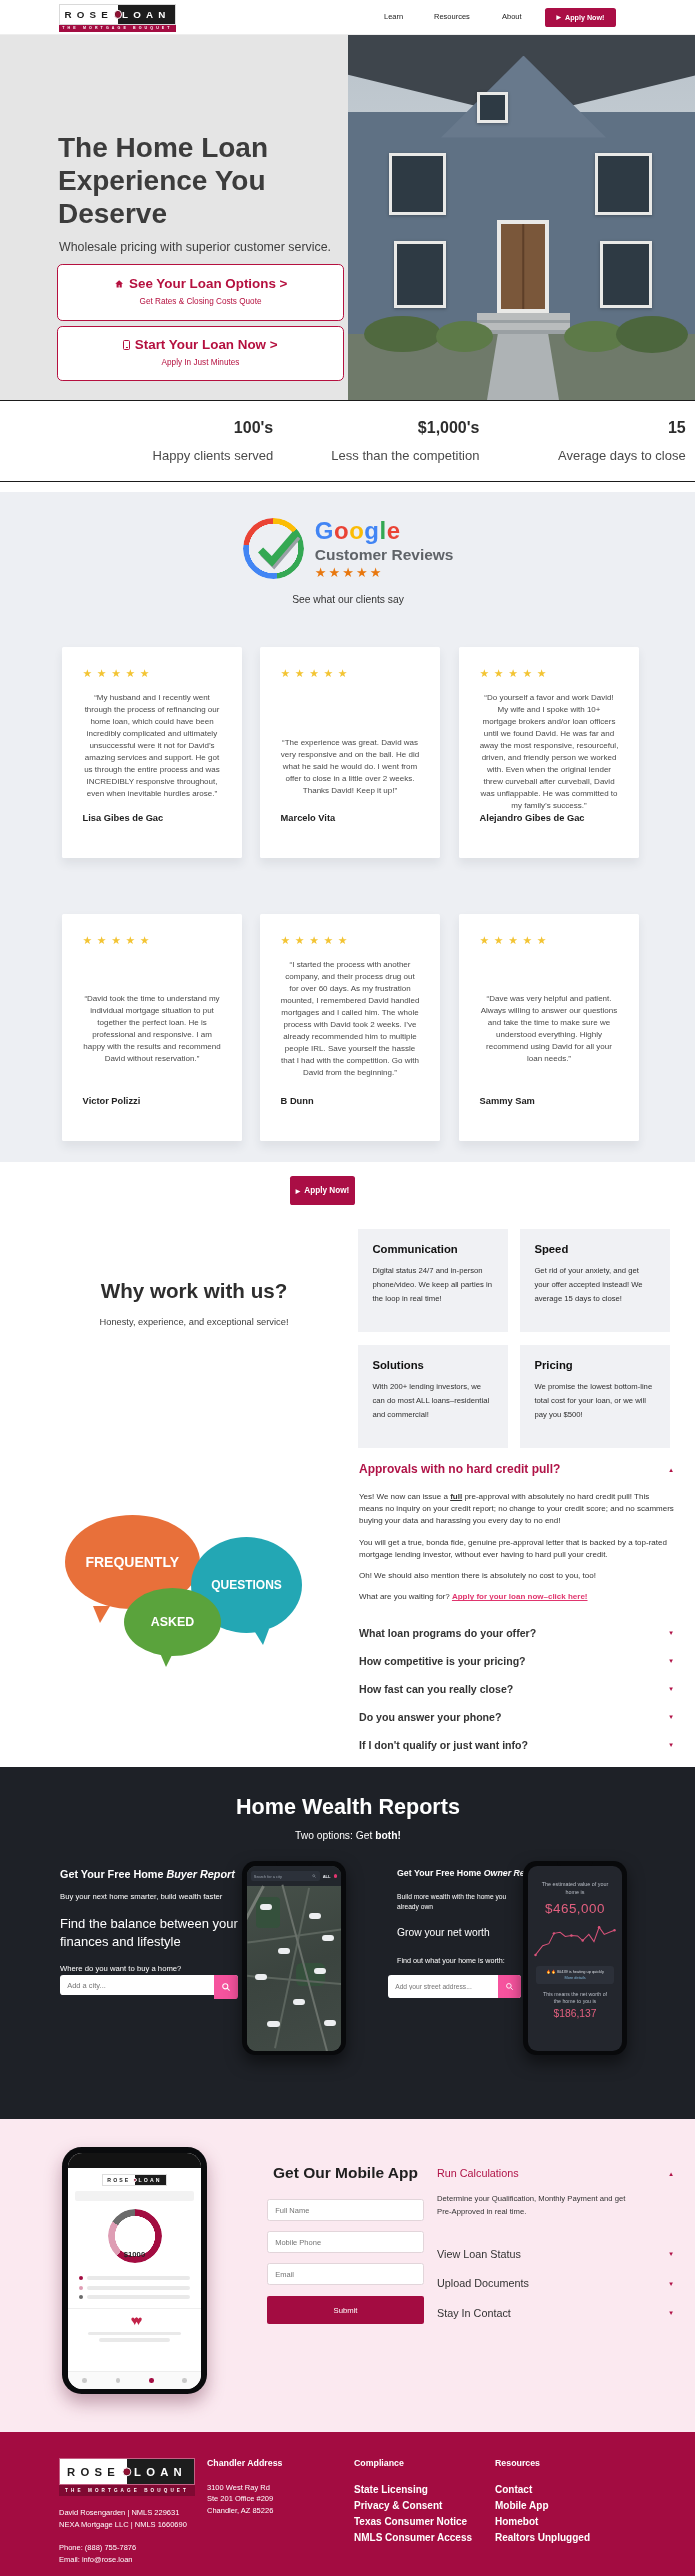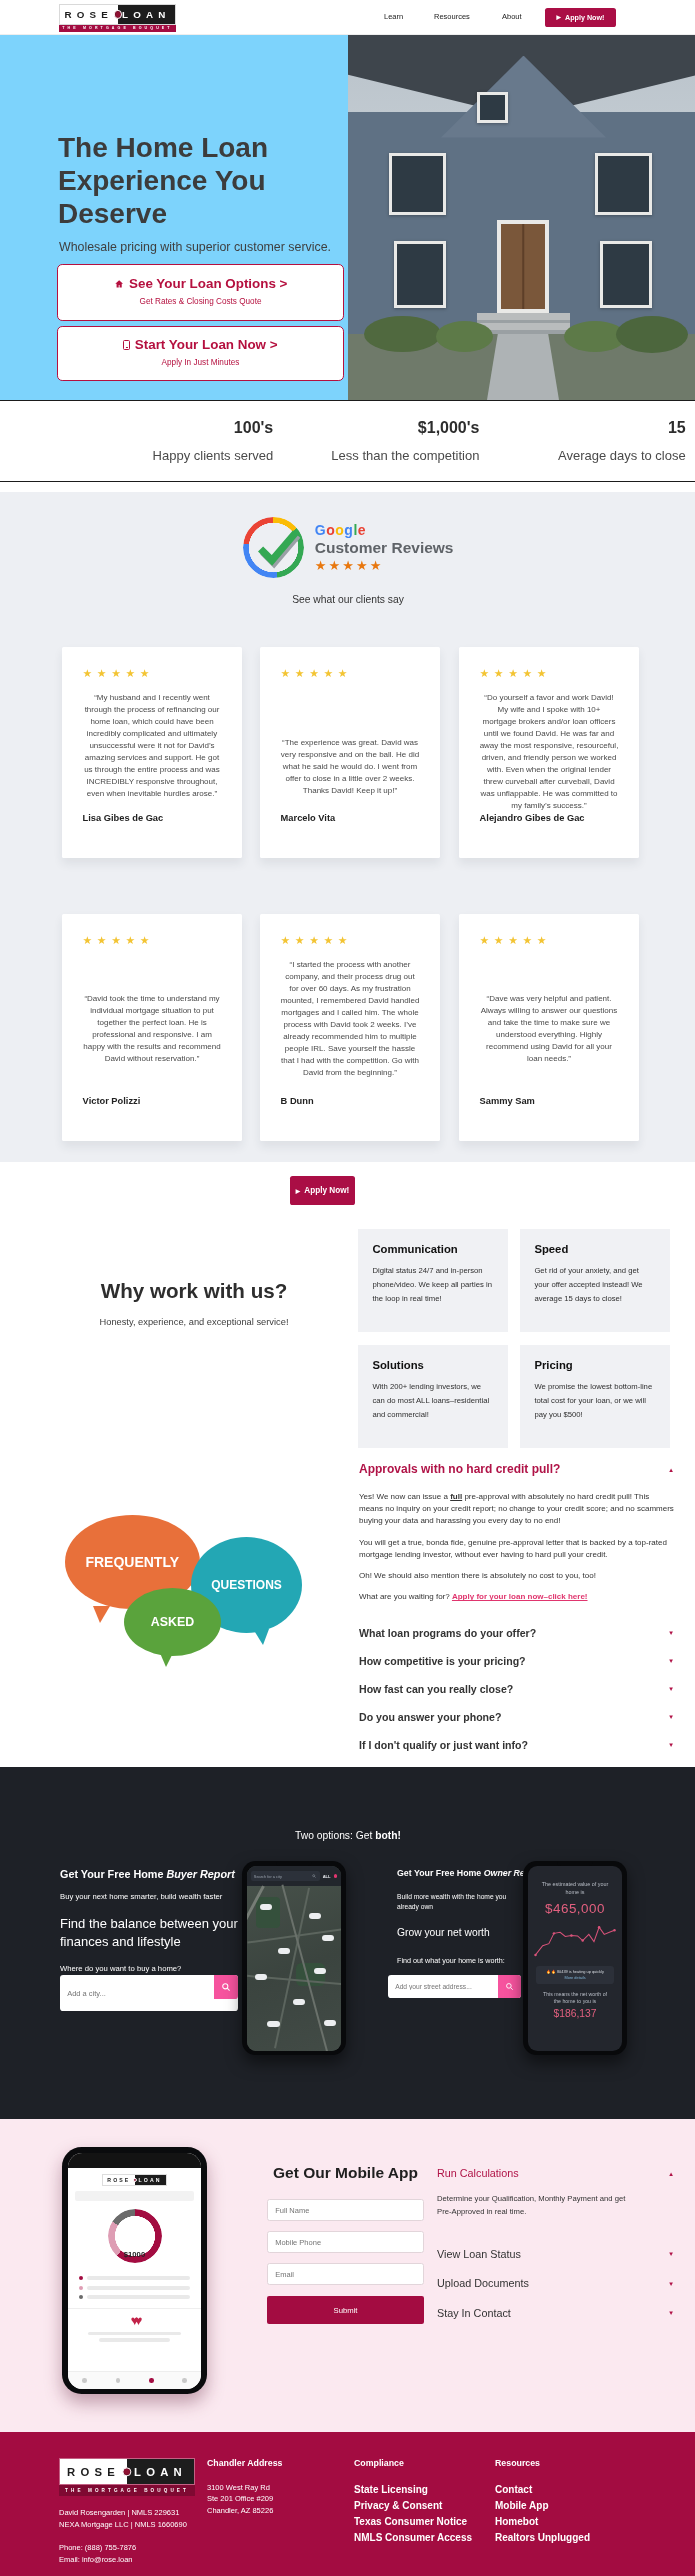--- a/index.html
+++ b/index.html
@@ -15,21 +15,21 @@
   .logo .rhalf { background:#1d1d1d; color:#fff; }
   .logo .dot { position:absolute; left:50%; top:50%; transform:translate(-50%,-50%); border-radius:50%; background:#8e1031; border:1px solid #fff; box-shadow:0 0 0 0.5px #5c0a20 inset; }
   .tagbar { background:#a30c41; color:#fff; text-align:center; letter-spacing:3.1px; font-weight:bold; display:flex; align-items:center; justify-content:center; }
 
   
   header { position:relative; height:35px; background:#fff; border-bottom:0.5px solid #eee; }
   .navlink { position:absolute; top:12.4px; font-size:7.5px; color:#222; cursor:pointer; }
   .btn-apply { position:absolute; background:#aa0e45; color:#fff; font-weight:bold; border:none; border-radius:2.6px; display:flex; align-items:center; justify-content:center; gap:4.1px; cursor:pointer; }
 
   
-  .hero { position:relative; height:365px; background:#7dd3fc; }
+  .hero { position:relative; height:365px; background:#e5e5e5; }
   .hero h1 { position:absolute; left:58px; top:97px; width:294px; font-size:28px; line-height:1.17; color:#3c3c3c; font-weight:bold; }
   .hero .sub { position:absolute; left:59px; top:205px; font-size:12.4px; color:#3f3f3f; }
   .hero-btn { position:absolute; left:57px; width:287px; background:#fff; border:1px solid #b5103f; border-radius:5.2px; text-align:center; cursor:pointer; }
   .hero-btn .t { font-size:13.4px; font-weight:bold; color:#b5103f; display:flex; align-items:center; justify-content:center; gap:5.2px; }
   .hero-btn .s { font-size:8.2px; color:#b5103f; margin-top:6.2px; }
   .phone-ico { display:inline-block; width:6.2px; height:10.3px; border:1px solid #b5103f; border-radius:1.5px; position:relative; }
   .phone-ico::after { content:""; position:absolute; left:50%; bottom:0.5px; transform:translateX(-50%); width:2.1px; height:1px; background:#b5103f; }
 
   
   .house { position:absolute; left:348px; top:0; width:348px; height:365px; overflow:hidden; background:linear-gradient(#b9c2ca,#cdd5da 60%,#c2c9ce); }
@@ -50,21 +50,21 @@
   .stat { flex:1; text-align:right; }
   .stat .v { font-size:16px; font-weight:bold; color:#2d2d2d; }
   .stat .l { font-size:13px; color:#4a4a4a; margin-top:10.3px; }
 
   
   .reviews { position:relative; height:670px; margin-top:10.3px; background:#edeff3; }
   .badge-wrap { position:absolute; top:25px; left:0; width:100%; display:flex; justify-content:center; align-items:center; gap:11.3px; }
   .gring { position:relative; width:61px; height:61px; }
   .gring .ring { position:absolute; inset:0; border-radius:50%; background:conic-gradient(#fbbc05 0 14%, #34a853 14% 48%, #4285f4 48% 77%, #ea4335 77% 100%);
      -webkit-mask:radial-gradient(circle, transparent 57%, #000 58%); mask:radial-gradient(circle, transparent 57%, #000 58%); }
-  .gtext .brand { font-size:14px; font-weight:bold; letter-spacing:0.5px; }
+  .gtext .brand { font-size:24px; font-weight:bold; letter-spacing:0.5px; }
   .gtext .cr { font-size:15.5px; font-weight:bold; color:#5f6368; margin-top:1px; }
   .gtext .stars { font-size:13px; color:#e8770e; letter-spacing:2.1px; margin-top:1px; }
   .rev-tag { position:absolute; top:102px; width:100%; text-align:center; font-size:10.3px; color:#333; }
   .card { position:absolute; width:180px; background:#fff; border-radius:1.5px; box-shadow:0 5.2px 9.3px rgba(40,50,60,.08); padding:19.6px 20.6px; }
   .card .stars { color:#f3c433; font-size:10.8px; letter-spacing:4.6px; }
   .card .quote { font-size:8px; line-height:1.5; color:#4a4a4a; margin-top:12.4px;text-align:center; }
   .card .who { position:absolute; left:20.6px; bottom:35px; font-size:9.3px; font-weight:bold; color:#222; }
   .card.mid .quote { margin-top:57px; }
   .card.mid2 .quote { margin-top:46px; }
 
@@ -84,21 +84,21 @@
   .faq .qi h4 { font-size:10.6px; color:#333; }
   .caret { font-size:6.2px; color:#b01347; }
   .linkpink { color:#e0356e; text-decoration:underline; font-weight:bold; cursor:pointer; }
   .bubble { position:absolute; border-radius:50%; display:flex; align-items:center; justify-content:center; color:#fff; font-weight:bold; }
   .bub-tail { position:absolute; width:0; height:0; }
 
   
   .wealth { position:relative; height:352px; background:#1e2127; color:#fff; }
   .wealth h2 { position:absolute; top:27px; width:100%; text-align:center; font-size:21.6px; }
   .wealth .sub { position:absolute; top:63px; width:100%; text-align:center; font-size:10.3px; }
-  .wfield { position:absolute; height:36px; background:#fff; border-radius:3.1px; }
+  .wfield { position:absolute; height:20px; background:#fff; border-radius:3.1px; }
   .wfield input { position:absolute; left:7.2px; top:0; height:100%; width:70%; border:none; outline:none; font-size:7.5px; color:#333; background:transparent; font-family:"Liberation Sans",sans-serif; }
   .wfield .go { position:absolute; right:0; top:0; width:24px; height:24px; background:#f6539e; border:none; border-radius:0 3.1px 3.1px 0; cursor:pointer; display:flex; align-items:center; justify-content:center; }
   .phone { position:absolute; width:104px; height:194px; background:#08090b; border-radius:13.4px; padding:4.6px; box-shadow:0 7.2px 15.5px rgba(0,0,0,.5); }
   .phone .scr { position:relative; width:100%; height:100%; border-radius:9.3px; overflow:hidden; background:#20242b; }
   .phone .notch { position:absolute; left:50%; top:0; transform:translateX(-50%); width:36px; height:5.2px; background:#08090b; border-radius:0 0 4.1px 4.1px; z-index:5; }
 
   
   .appsec { position:relative; height:313px; background:#fbe9f0; }
   .appsec h2 { position:absolute; left:267px; top:45px; width:157px; text-align:center; font-size:15.5px; color:#1f1f1f; }
   .afield { position:absolute; left:267px; width:157px; height:21.6px; background:#fff; border:0.5px solid #e2d5da; border-radius:2.6px; }
@@ -309,20 +309,21 @@
       <div class="bubble" style="left:7.7px;top:0;width:135px;height:94px;background:#e8703a;font-size:14px;">FREQUENTLY</div>
       <div class="bub-tail" style="left:36px;top:91px;border-left:7.2px solid transparent;border-right:10.3px solid transparent;border-top:17.5px solid #e8703a;"></div>
       <div class="bubble" style="left:134px;top:21.6px;width:111px;height:96px;background:#23a7b4;font-size:12px;">QUESTIONS</div>
       <div class="bub-tail" style="left:196px;top:114px;border-left:10.3px solid transparent;border-right:6.2px solid transparent;border-top:16.5px solid #23a7b4;"></div>
       <div class="bubble" style="left:67px;top:73px;width:97px;height:68px;background:#5aa33c;font-size:12.4px;">ASKED</div>
       <div class="bub-tail" style="left:103px;top:138px;border-left:6.2px solid transparent;border-right:7.2px solid transparent;border-top:14.4px solid #5aa33c;"></div>
     </div>
   </section>
 
   <section class="wealth">
+    <h2>Home Wealth Reports</h2>
     <div class="sub"><span>Two options: Get </span><span style="font-weight:bold;">both!</span></div>
 
     <div class="abs" style="left:60px;top:101px;width:178px;">
       <div style="font-size:10.8px;font-weight:bold;white-space:nowrap;"><span>Get Your Free Home </span><span style="font-style:italic;">Buyer Report</span></div>
       <div style="font-size:7.7px;margin-top:11.3px;">Buy your next home smarter, build wealth faster</div>
       <div style="font-size:13px;margin-top:14.4px;line-height:1.35;">Find the balance between your finances and lifestyle</div>
       <div style="font-size:7.7px;margin-top:14.4px;">Where do you want to buy a home?</div>
     </div>
     <div class="wfield" style="left:60px;top:208px;width:178px;">
       <input placeholder="Add a city..." style="">

